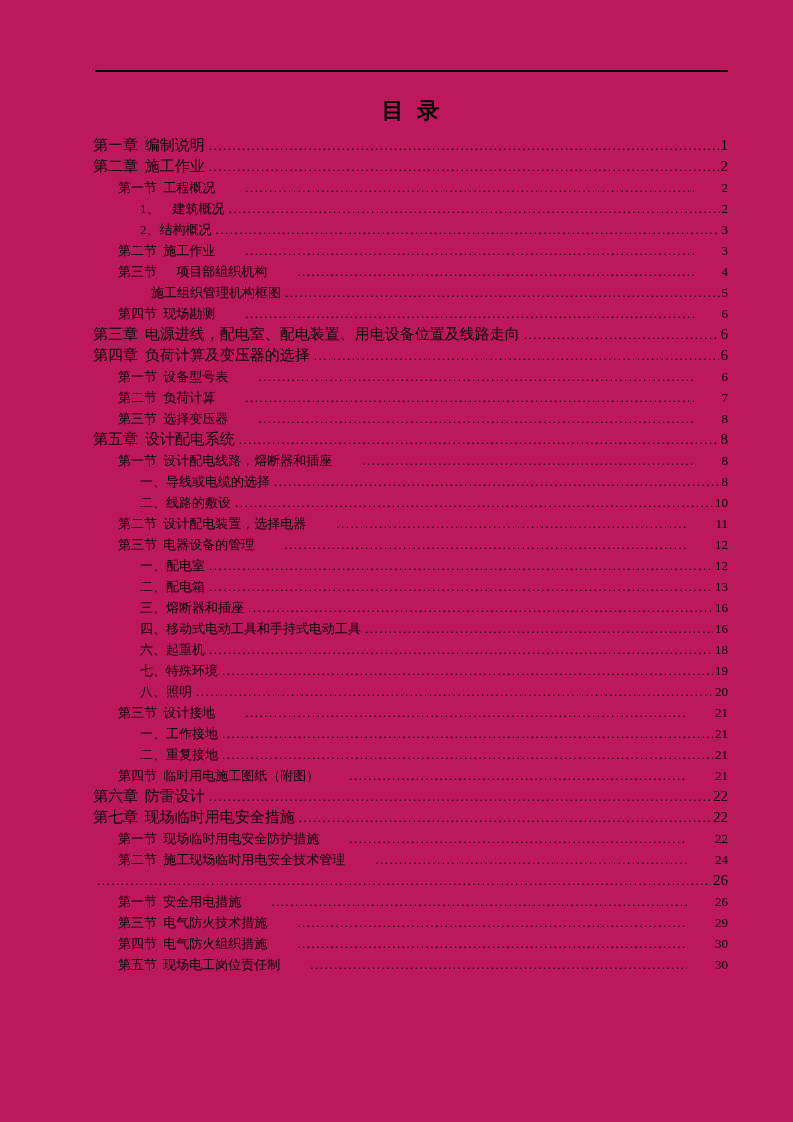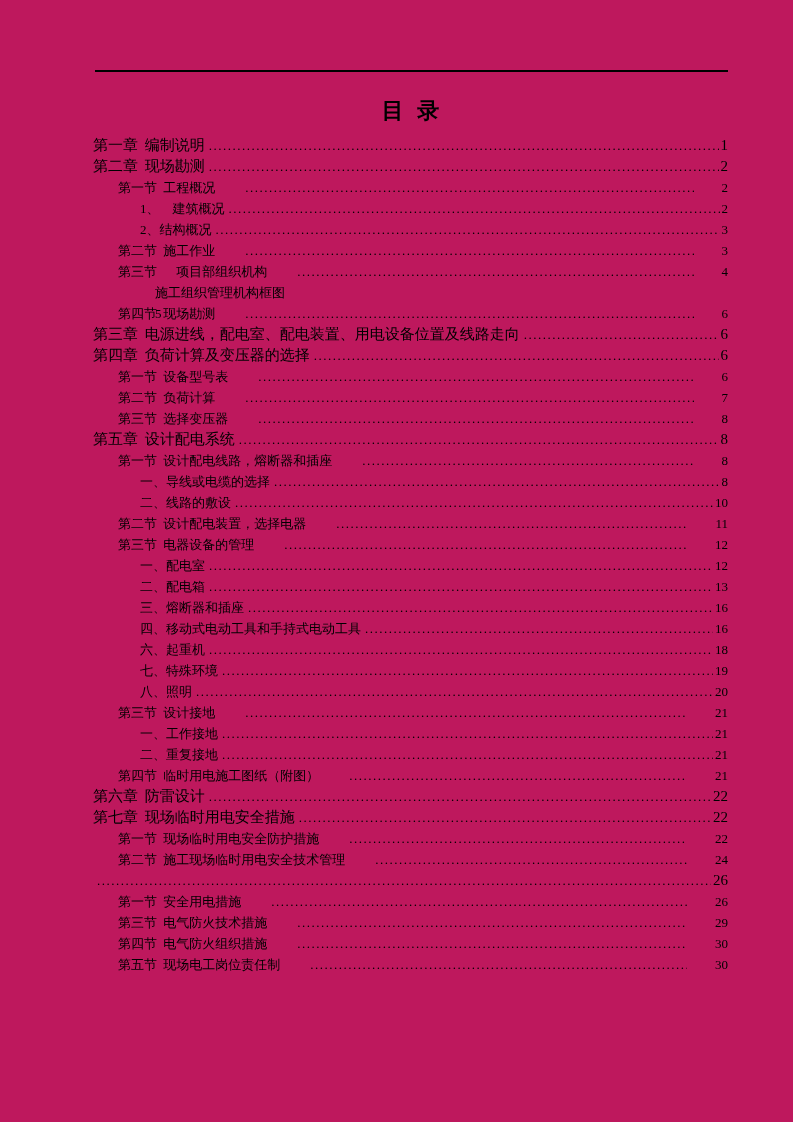--- a/index.html
+++ b/index.html
@@ -49,21 +49,21 @@
     display: flex;
     align-items: baseline;
     height: 21px;
     line-height: 21px;
     font-size: 13px;
     word-spacing: 3px;
   }
   .toc-row.lvl-1 { font-size: 15px; }
   .toc-row.lvl-2 { padding-left: 25px; gap: 26px; }
   .toc-row.lvl-3 { padding-left: 47px; }
-  .toc-row.lvl-4 { padding-left: 58px; flex-direction: column; }
+  .toc-row.lvl-4 { padding-left: 58px; }
   .toc-text {
     flex: 0 0 auto;
     white-space: pre;
   }
   .toc-dots {
     flex: 1 1 auto;
     overflow: hidden;
     white-space: nowrap;
     margin: 0 2px 0 4px;
     min-width: 0;
@@ -87,21 +87,21 @@
   <div class="header-rule"></div>
   <h1 class="doc-title">目 录</h1>
   <div class="toc" id="toc-list">
   <div class="toc-row lvl-1">
     <span class="toc-text">第一章 编制说明</span>
     <span class="toc-dots"></span>
     <span class="toc-page">1</span>
   </div>
 
   <div class="toc-row lvl-1">
-    <span class="toc-text">第二章 现场勘测</span>
+    <span class="toc-text">第二章 施工作业</span>
     <span class="toc-dots"></span>
     <span class="toc-page">2</span>
   </div>
 
   <div class="toc-row lvl-2">
     <span class="toc-text">第一节 工程概况</span>
     <span class="toc-dots"></span>
     <span class="toc-page">2</span>
   </div>
 

